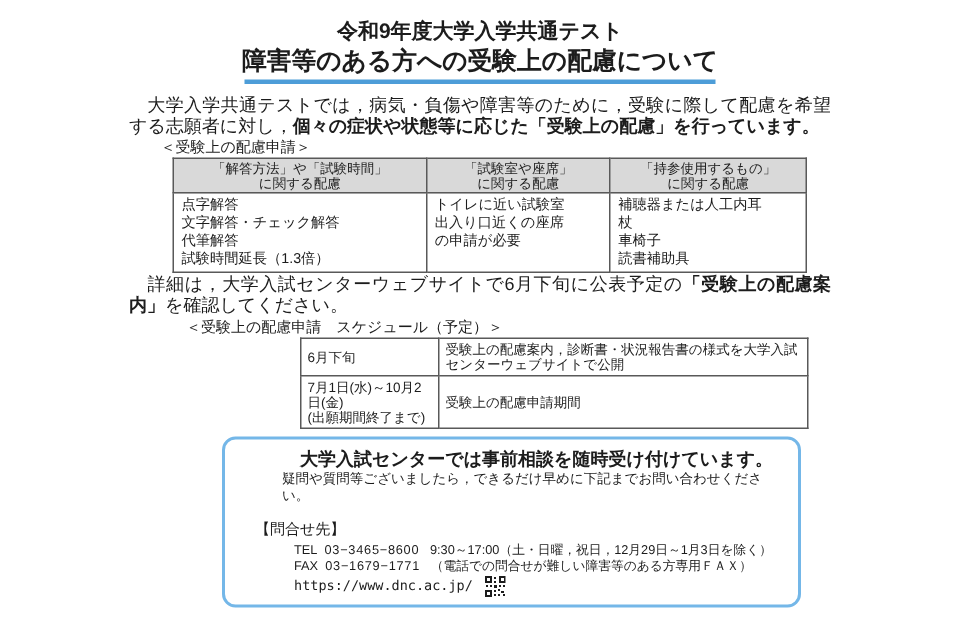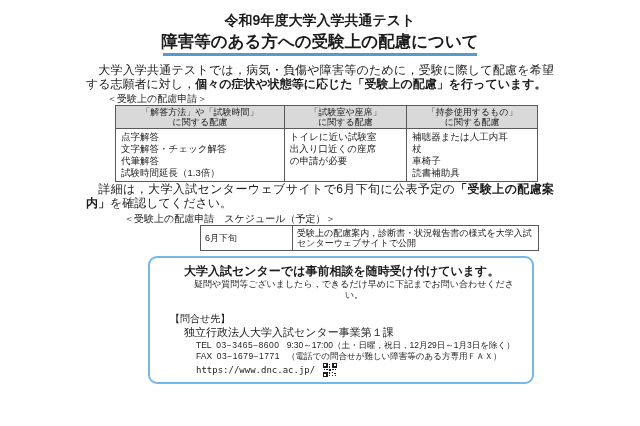--- a/index.html
+++ b/index.html
@@ -42,22 +42,22 @@
   .sched-table td {
     border:1px solid var(--table-border,#595959);
     font-size:9px; line-height:10px; padding:2px 4px; vertical-align:middle;
   }
   .sched-table td.c1 { width:92px; white-space:pre-line; }
   .contact-box {
     margin:5px 0 0 148px; width:386px;
     border:2px solid var(--box-border,#74b7e8); border-radius:9px;
     padding:6px 12px 5px 20px;
   }
-  .cb-headline { font-size:12px; font-weight:bold; line-height:14px; margin-left:14px; }
-  .cb-note { font-size:9px; line-height:11px; margin:1px 0 12px 18px;text-align:center; }
+  .cb-headline { font-size:12px; font-weight:bold; line-height:14px; margin-left:30px; }
+  .cb-note { font-size:9px; line-height:11px; margin:1px 0 12px 18px; }
   .cb-label { font-size:10px; line-height:12px; margin-top:1px; }
   .cb-office { font-size:11px; line-height:13px; margin:1px 0 0 14px; }
   .cb-line { font-size:8.5px; line-height:10px; margin:1px 0 0 26px; white-space:nowrap; }
   .cb-line .num { letter-spacing:0.5px; }
   .cb-url-row { margin:2px 0 0 26px; display:flex; align-items:center; gap:8px; }
   .cb-url {
     font-family:"DejaVu Sans Mono","Liberation Mono",monospace;
     font-size:9px; color:#1c1c1c; text-decoration:none;
   }
   .qr { display:inline-block; }
@@ -115,28 +115,32 @@
   <p class="para"><span>　詳細は，大学入試センターウェブサイトで6月下旬に公表予定の</span><b>「受験上の配慮案内」</b><span>を確認してください。</span></p>
 
   <div class="section-label label2">＜受験上の配慮申請　スケジュール（予定）＞</div>
 
   <table class="sched-table">
     <tbody>
       <tr>
         <td class="c1">6月下旬</td>
         <td>受験上の配慮案内，診断書・状況報告書の様式を大学入試センターウェブサイトで公開</td>
       </tr>
+      <tr>
+        <td class="c1">7月1日(水)～10月2日(金)
+(出願期間終了まで)</td>
+        <td>受験上の配慮申請期間</td>
+      </tr>
     </tbody>
   </table>
 
   <div class="contact-box">
     <div class="cb-headline">大学入試センターでは事前相談を随時受け付けています。</div>
     <div class="cb-note">疑問や質問等ございましたら，できるだけ早めに下記までお問い合わせください。</div>
     <div class="cb-label">【問合せ先】</div>
-    <div class="cb-office">独立行政法人大学入試センター事業第１課</div>
     <div class="cb-line"><span>TEL</span>&nbsp;&nbsp;<span class="num">03−3465−8600</span>&nbsp;&nbsp;&nbsp;<span>9:30～17:00（土・日曜，祝日，12月29日～1月3日を除く）</span></div>
     <div class="cb-line"><span>FAX</span>&nbsp;&nbsp;<span class="num">03−1679−1771</span>&nbsp;&nbsp;&nbsp;<span>（電話での問合せが難しい障害等のある方専用ＦＡＸ）</span></div>
     <div class="cb-url-row">
       <a class="cb-url" href="#">https://www.dnc.ac.jp/</a>
       <svg class="qr" width="14" height="14" viewBox="0 0 21 21" shape-rendering="crispEdges">
         <rect width="21" height="21" fill="#fff"></rect>
         <g fill="#1c1c1c">
           <rect x="0" y="0" width="7" height="7"></rect>
             <rect x="14" y="0" width="7" height="7"></rect>
             <rect x="0" y="14" width="7" height="7"></rect>

